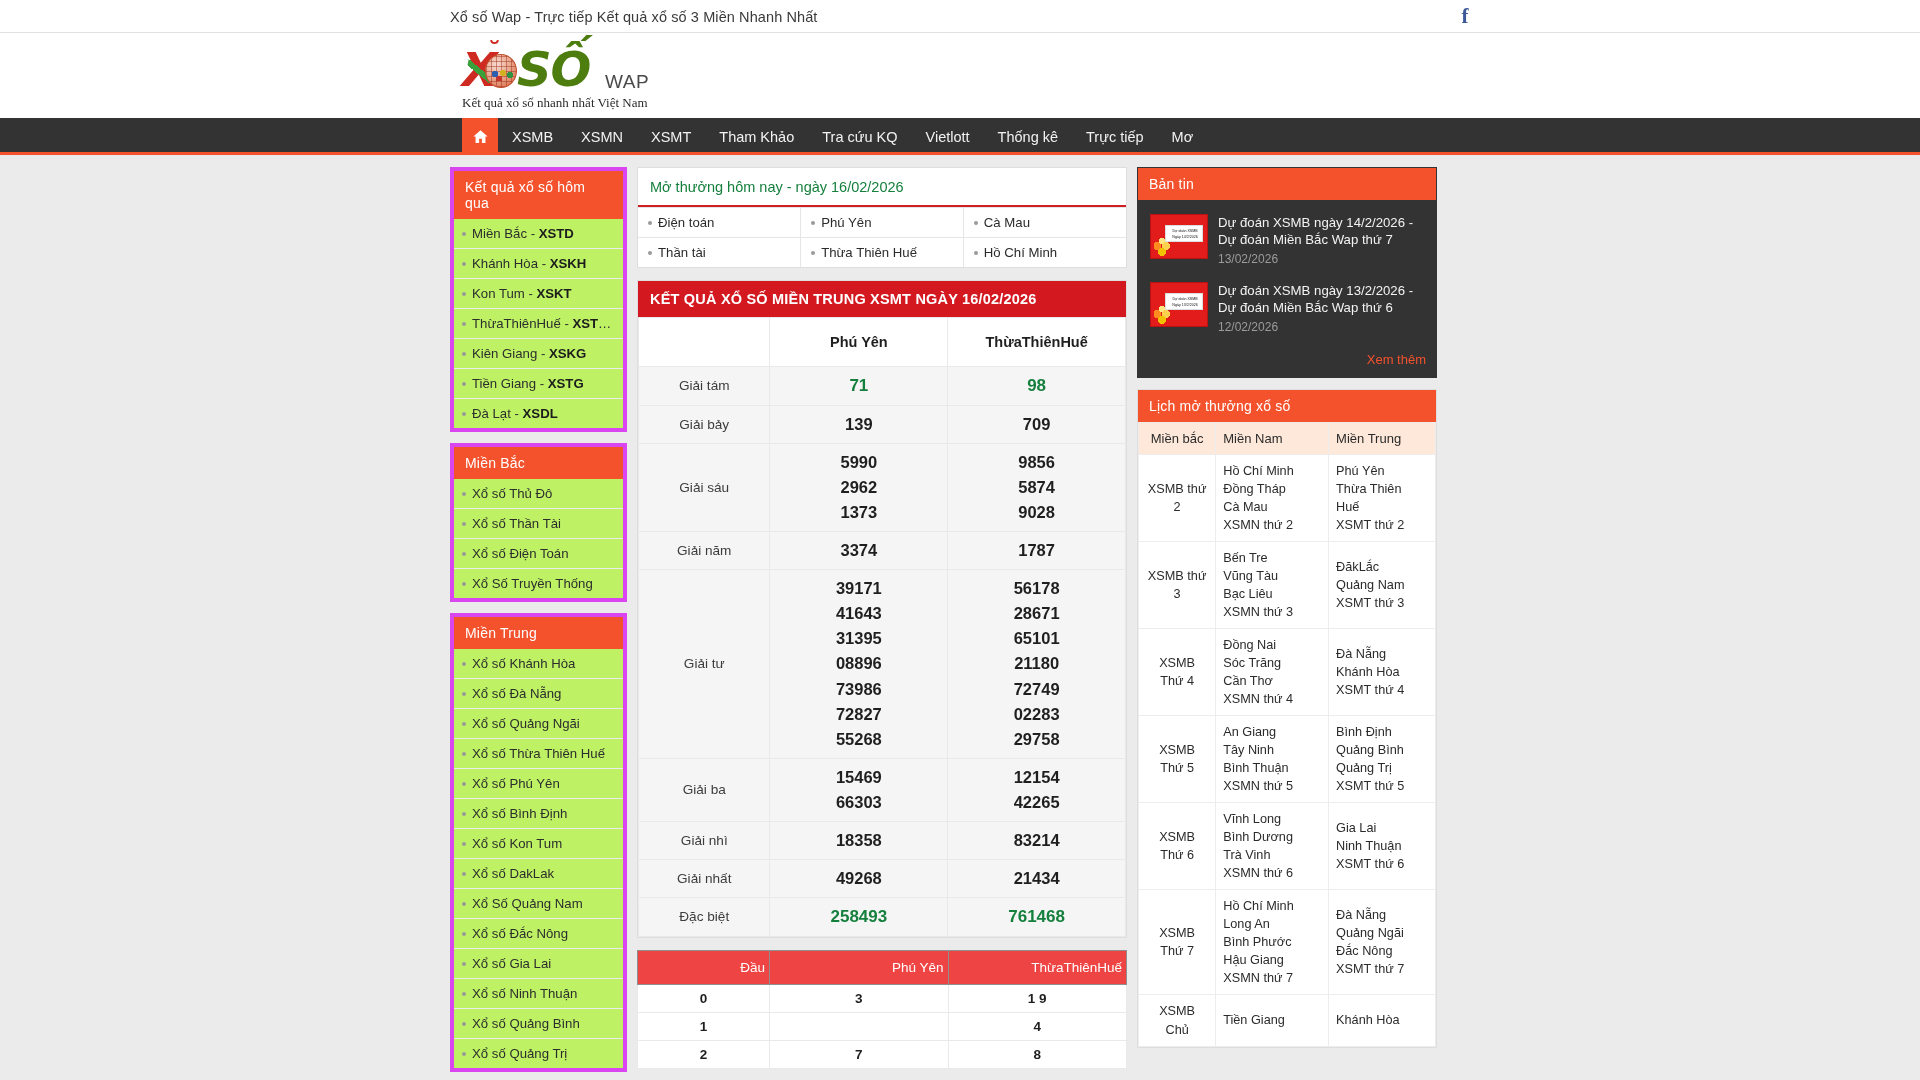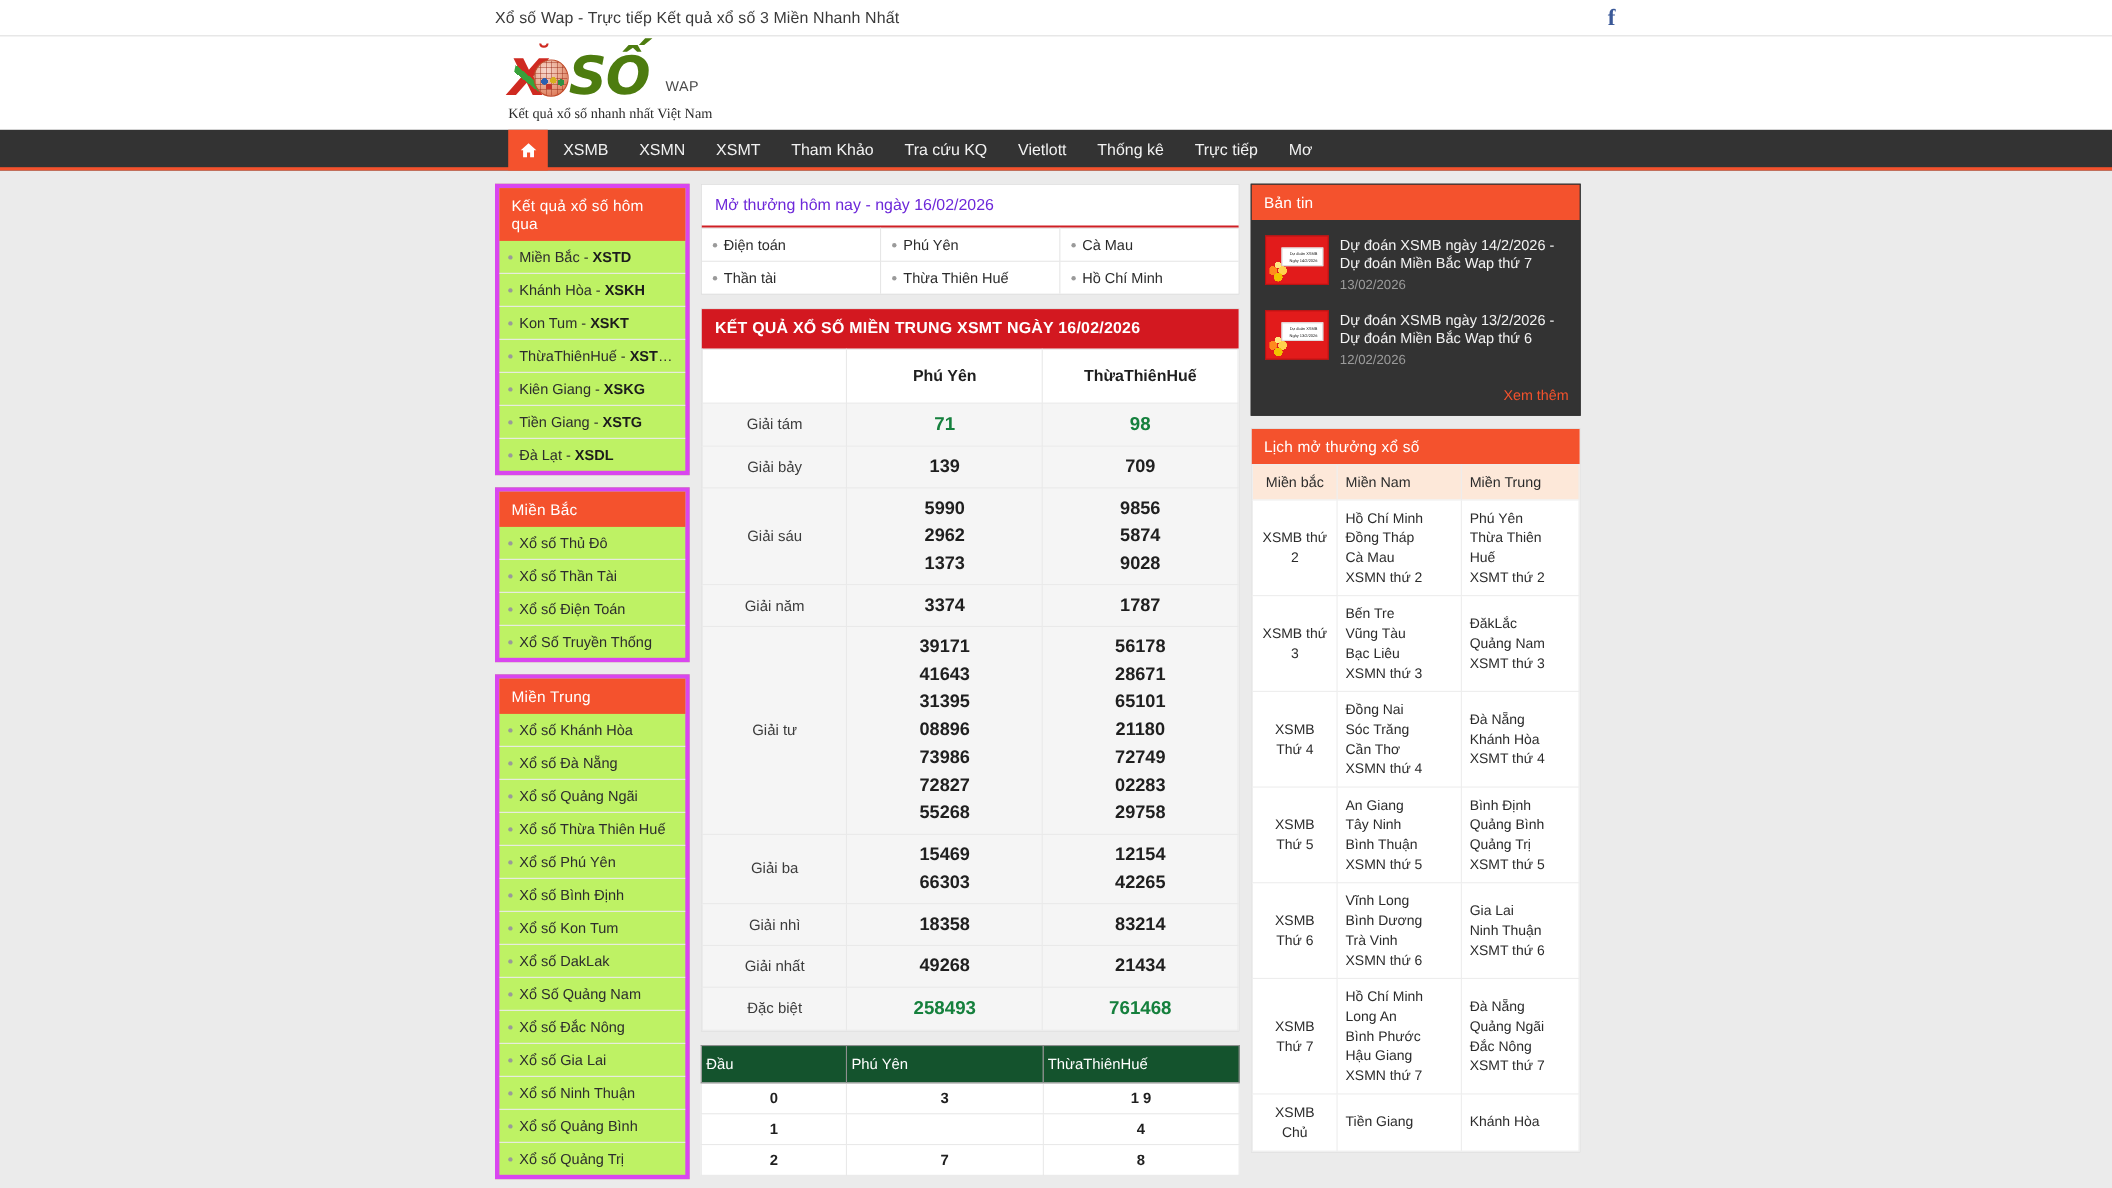--- a/index.html
+++ b/index.html
@@ -79,21 +79,21 @@
     font-family:"DejaVu Sans", sans-serif;
   }
   .logo-so {
     position:absolute; left:55px; top:4px;
     font-size:48px; font-weight:bold; font-style:italic;
     font-family:"DejaVu Sans", sans-serif;
     color:#4d7c0f; line-height:1; letter-spacing:-1px;
   }
   .logo-wap {
     position:absolute; left:143px; top:30px;
-    font-size:13px; color:#4a4a4a; letter-spacing:.5px;
+    font-size:19px; color:#4a4a4a; letter-spacing:.5px;
   }
   .logo-tag {
     margin-top:2px; font-size:13px; color:#2b2b2b;
     font-family:"Liberation Serif", serif;
   }
 
   
   .nav { background:#333333; height:37px; border-bottom:3px solid #f4522d; }
   .nav-inner {
     width:1020px; margin:0 auto; height:37px;
@@ -136,21 +136,21 @@
     width:4px; height:4px; border-radius:50%;
     background:#9a9a9a; transform:translateY(-50%);
   }
   .panel-list li b { font-weight:bold; color:#1c1c1c;text-align:right; }
 
   
   .today {
     background:#fff; border:1px solid #dedede; margin-bottom:12px;
   }
   .today-title {
-    font-size:14.5px; color:#6d28d9; padding:11px 12px 10px;
+    font-size:14.5px; color:#15803d; padding:11px 12px 10px;
     border-bottom:2px solid #cf1f24;
   }
   .today table { width:100%; border-collapse:collapse; }
   .today td {
     border:1px solid #e6e6e6; padding:7px 8px 7px 20px;
     font-size:13.2px; color:#2b2b2b; position:relative; width:33.33%;
   }
   .today td.has-dot::before {
     content:""; position:absolute; left:10px; top:50%;
     width:4px; height:4px; border-radius:50%;
@@ -183,22 +183,22 @@
     font-size:16.5px; font-weight:bold; color:#1f1f1f; padding:6px 4px;
     background:#f5f5f5; line-height:1.52;
   }
   table.result td.num.hl { color:#15803d; font-size:17px; }
 
   
   table.dau { width:100%; border-collapse:collapse; table-layout:fixed;
               background:#fff; border:1px solid #dedede; }
   table.dau col.c1 { width:27%; }
   table.dau th {
-    background:#14532d; color:#fff; font-weight:normal; font-size:13.5px;
-    padding:9px 4px; text-align:left; border:1px solid #8f8f8f;
+    background:#ef4444; color:#fff; font-weight:normal; font-size:13.5px;
+    padding:9px 4px; text-align:right; border:1px solid #8f8f8f;
   }
   table.dau td {
     border:1px solid #e9e9e9; text-align:center; padding:6px 4px;
     font-size:13.5px; font-weight:bold; color:#1f1f1f; height:22px;
   }
 
   
   .news { background:#333333; border:1px solid #333; margin-bottom:11px; }
   .news-body { padding:6px 10px 4px; }
   .news-item { display:flex; gap:10px; padding:8px 2px; cursor:pointer; }

